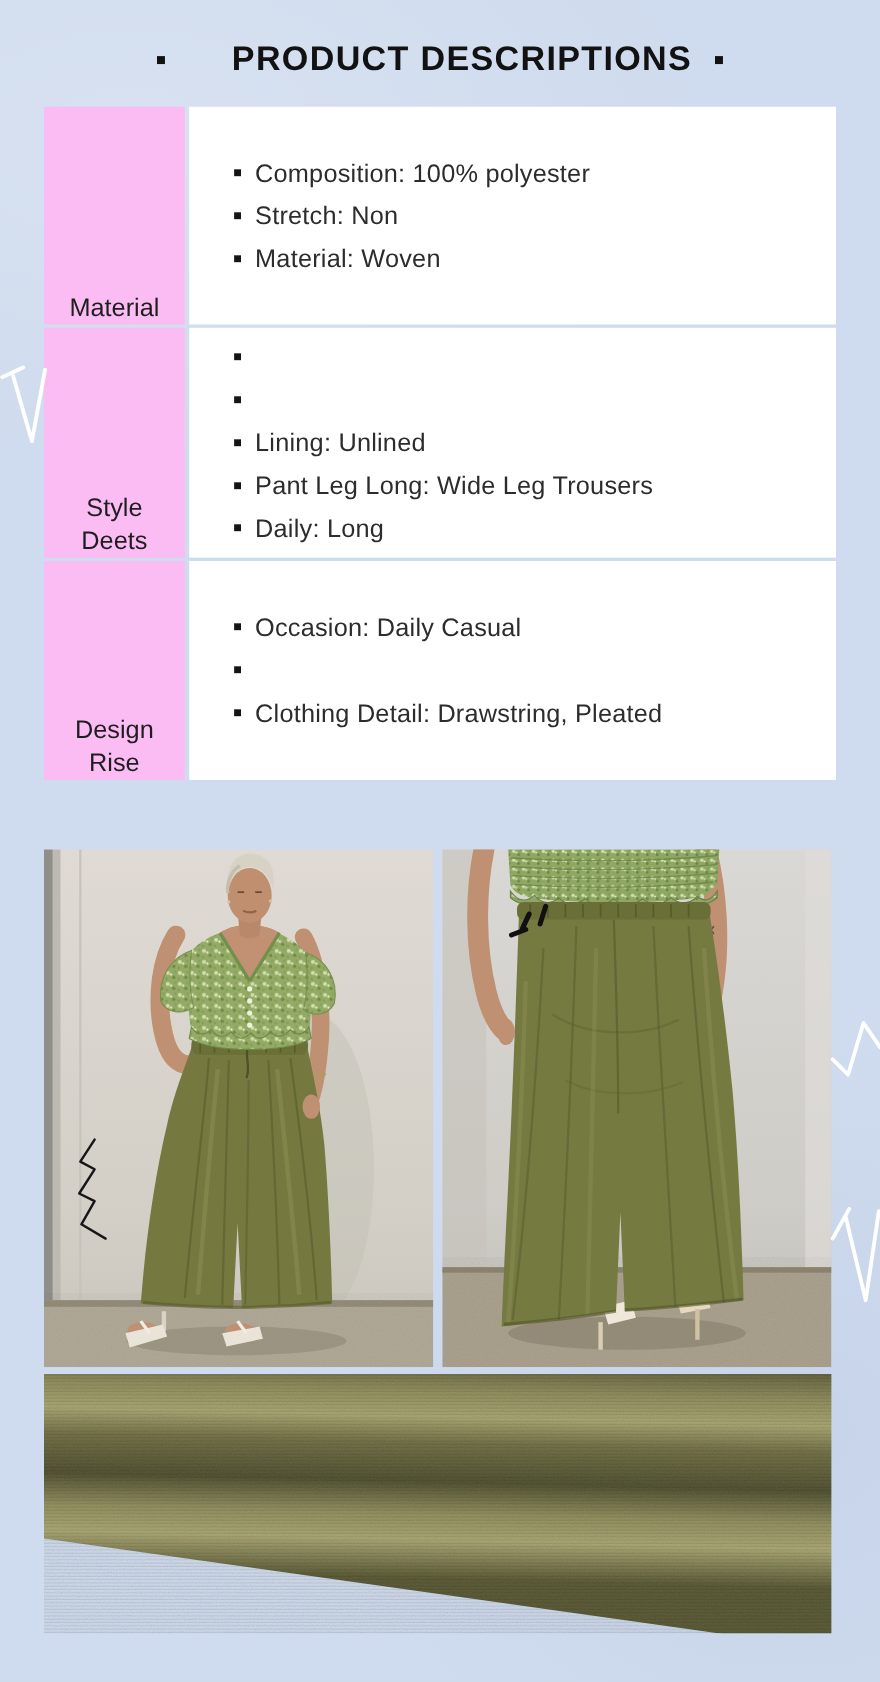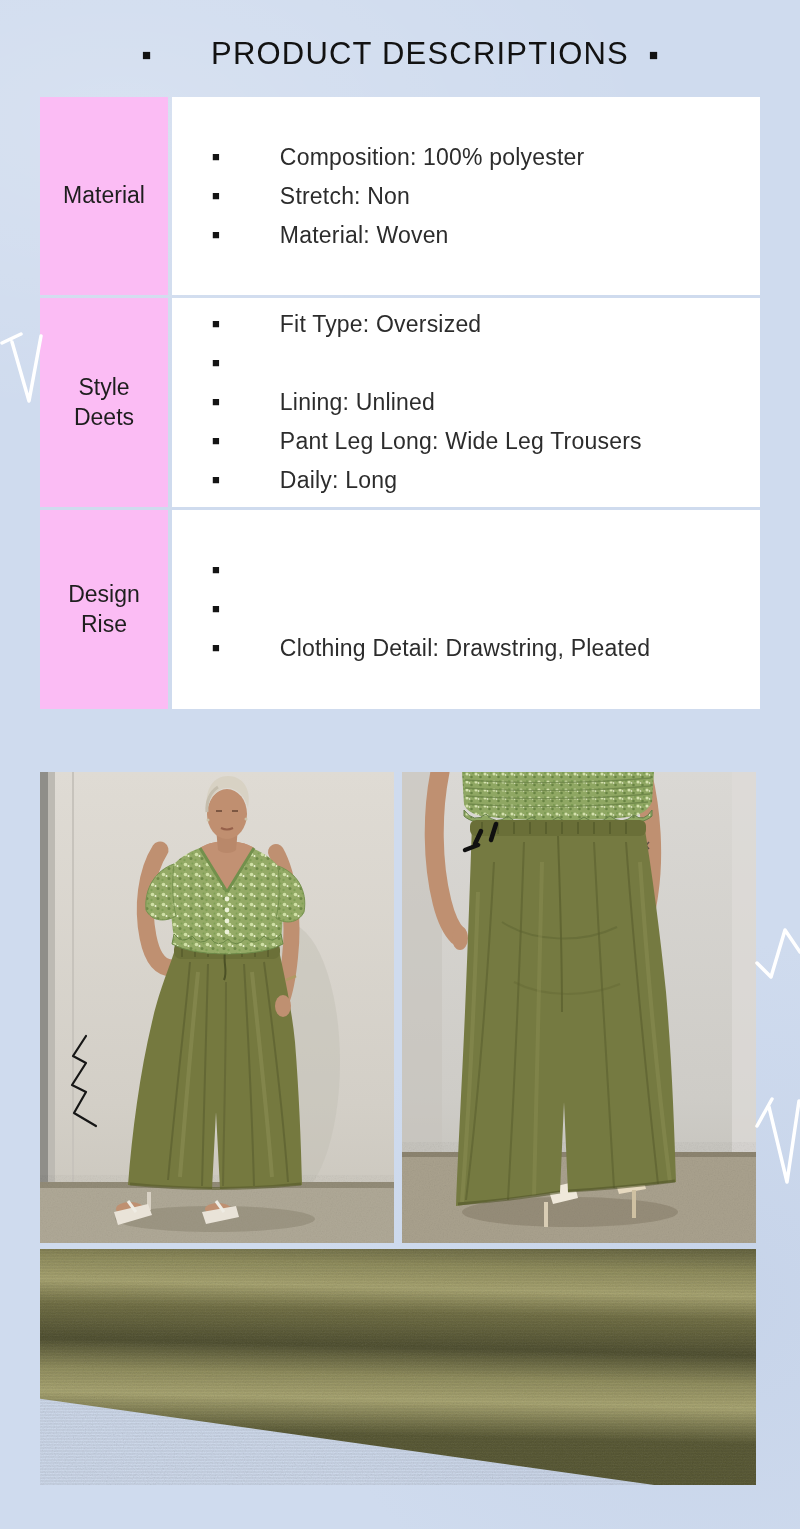--- a/index.html
+++ b/index.html
@@ -17,46 +17,46 @@
       #cfdbee;
   }
 
   
   .title-row{
     position:absolute; top:36px; left:0; width:100%;
     display:flex; align-items:center; justify-content:center; gap:20px;
   }
   .title-row .sq{ font-size:15px; line-height:1; color:#121212; }
   .title-row h1{
-    font-size:31px; font-weight:normal; letter-spacing:1.2px; color:#121212;margin-left:40px;
+    font-size:31px; font-weight:bold; letter-spacing:1.2px; color:#121212;margin-left:40px;
   }
 
   
   .spec-table{
     position:absolute; left:40px; top:97px; width:720px;
     display:grid;
     grid-template-columns:128px 588px;
     grid-template-rows:198px 209px 199px;
     column-gap:4px; row-gap:3px;
   }
   .label-cell{
     background:#fbbcf4;
-    display:flex; align-items:center; justify-content:center;
+    display:flex; align-items:flex-end; justify-content:center;
     text-align:center; font-size:23px; color:#1e1e1e; line-height:1.3;
     padding:0 8px;
   }
   .content-cell{
     background:#ffffff;
     display:flex; flex-direction:column; justify-content:center;
     padding-left:40px;
   }
   .content-cell ul{ list-style:none; }
   .content-cell li{ display:flex; align-items:center; height:39px; }
   .blt{ font-size:13px; line-height:1; color:#141414; margin-right:12px; transform:translateY(-1px); }
-  .txt{ font-size:23px; color:#2c2c2c; letter-spacing:.2px;margin-left:48px; }
+  .txt{ font-size:23px; color:#2c2c2c; letter-spacing:.2px; }
 
   
   .photos{
     position:absolute; left:40px; top:772px; width:716px; height:471px;
     display:flex; gap:8px;
   }
   .photo{ width:354px; height:471px; overflow:hidden; }
   .photo svg{ display:block; }
 
   
@@ -100,21 +100,20 @@
       </ul>
     </div>
 
     <div class="label-cell">
       <span>Style Deets</span>
     </div>
     <div class="content-cell">
       <ul>
         <li>
           <span class="blt">■</span>
-          <span class="txt">Fit Type: Oversized</span>
         </li>
         <li>
           <span class="blt">■</span>
         </li>
         <li>
           <span class="blt">■</span>
           <span class="txt">Lining: Unlined</span>
         </li>
         <li>
           <span class="blt">■</span>
@@ -127,20 +126,21 @@
       </ul>
     </div>
 
     <div class="label-cell">
       <span>Design Rise</span>
     </div>
     <div class="content-cell">
       <ul>
         <li>
           <span class="blt">■</span>
+          <span class="txt">Occasion: Daily Casual</span>
         </li>
         <li>
           <span class="blt">■</span>
         </li>
         <li>
           <span class="blt">■</span>
           <span class="txt">Clothing Detail: Drawstring, Pleated</span>
         </li>
       </ul>
     </div>

